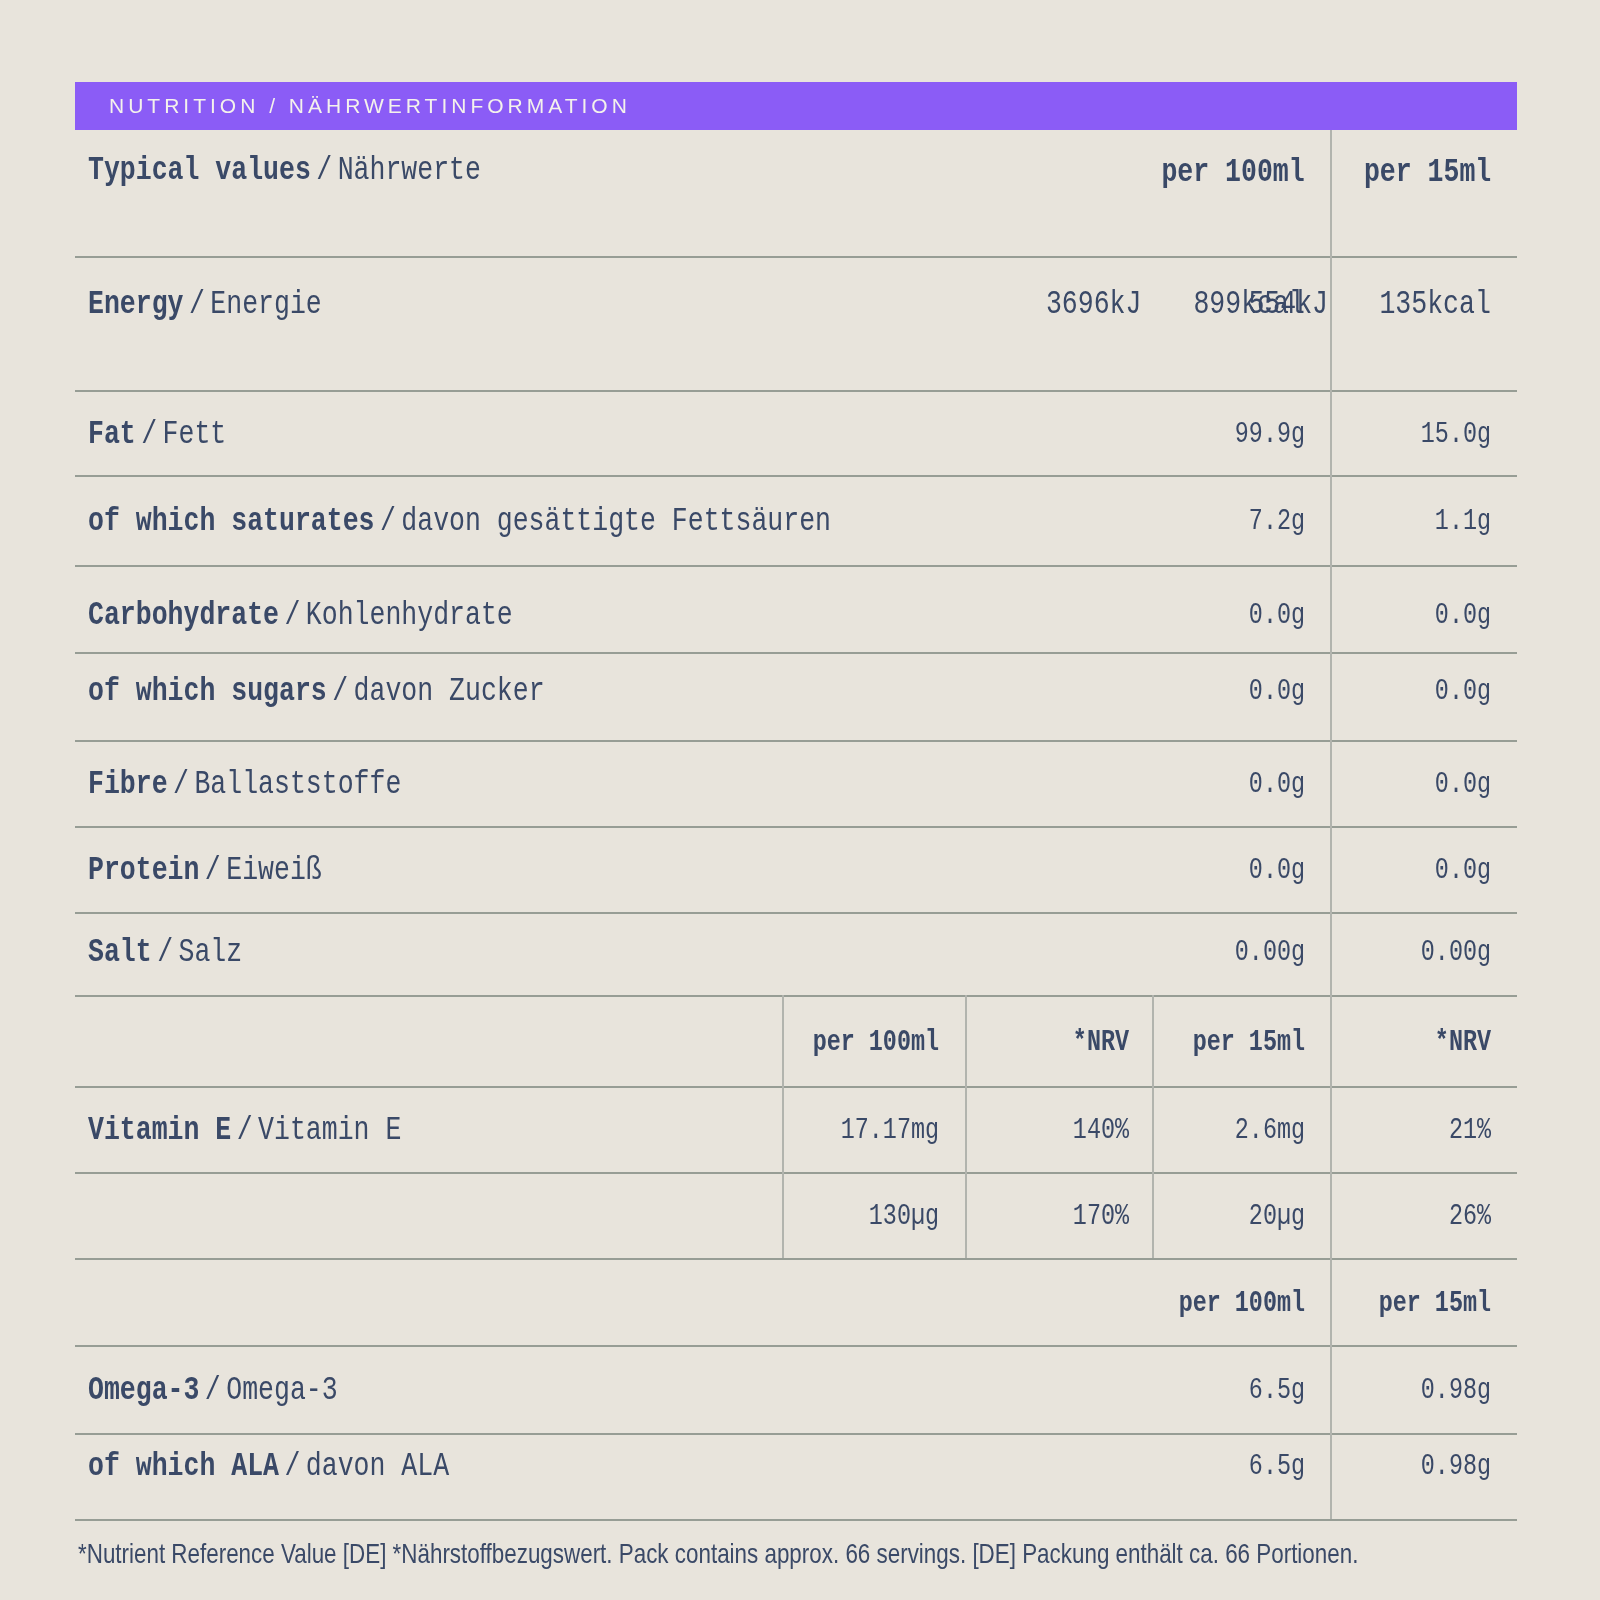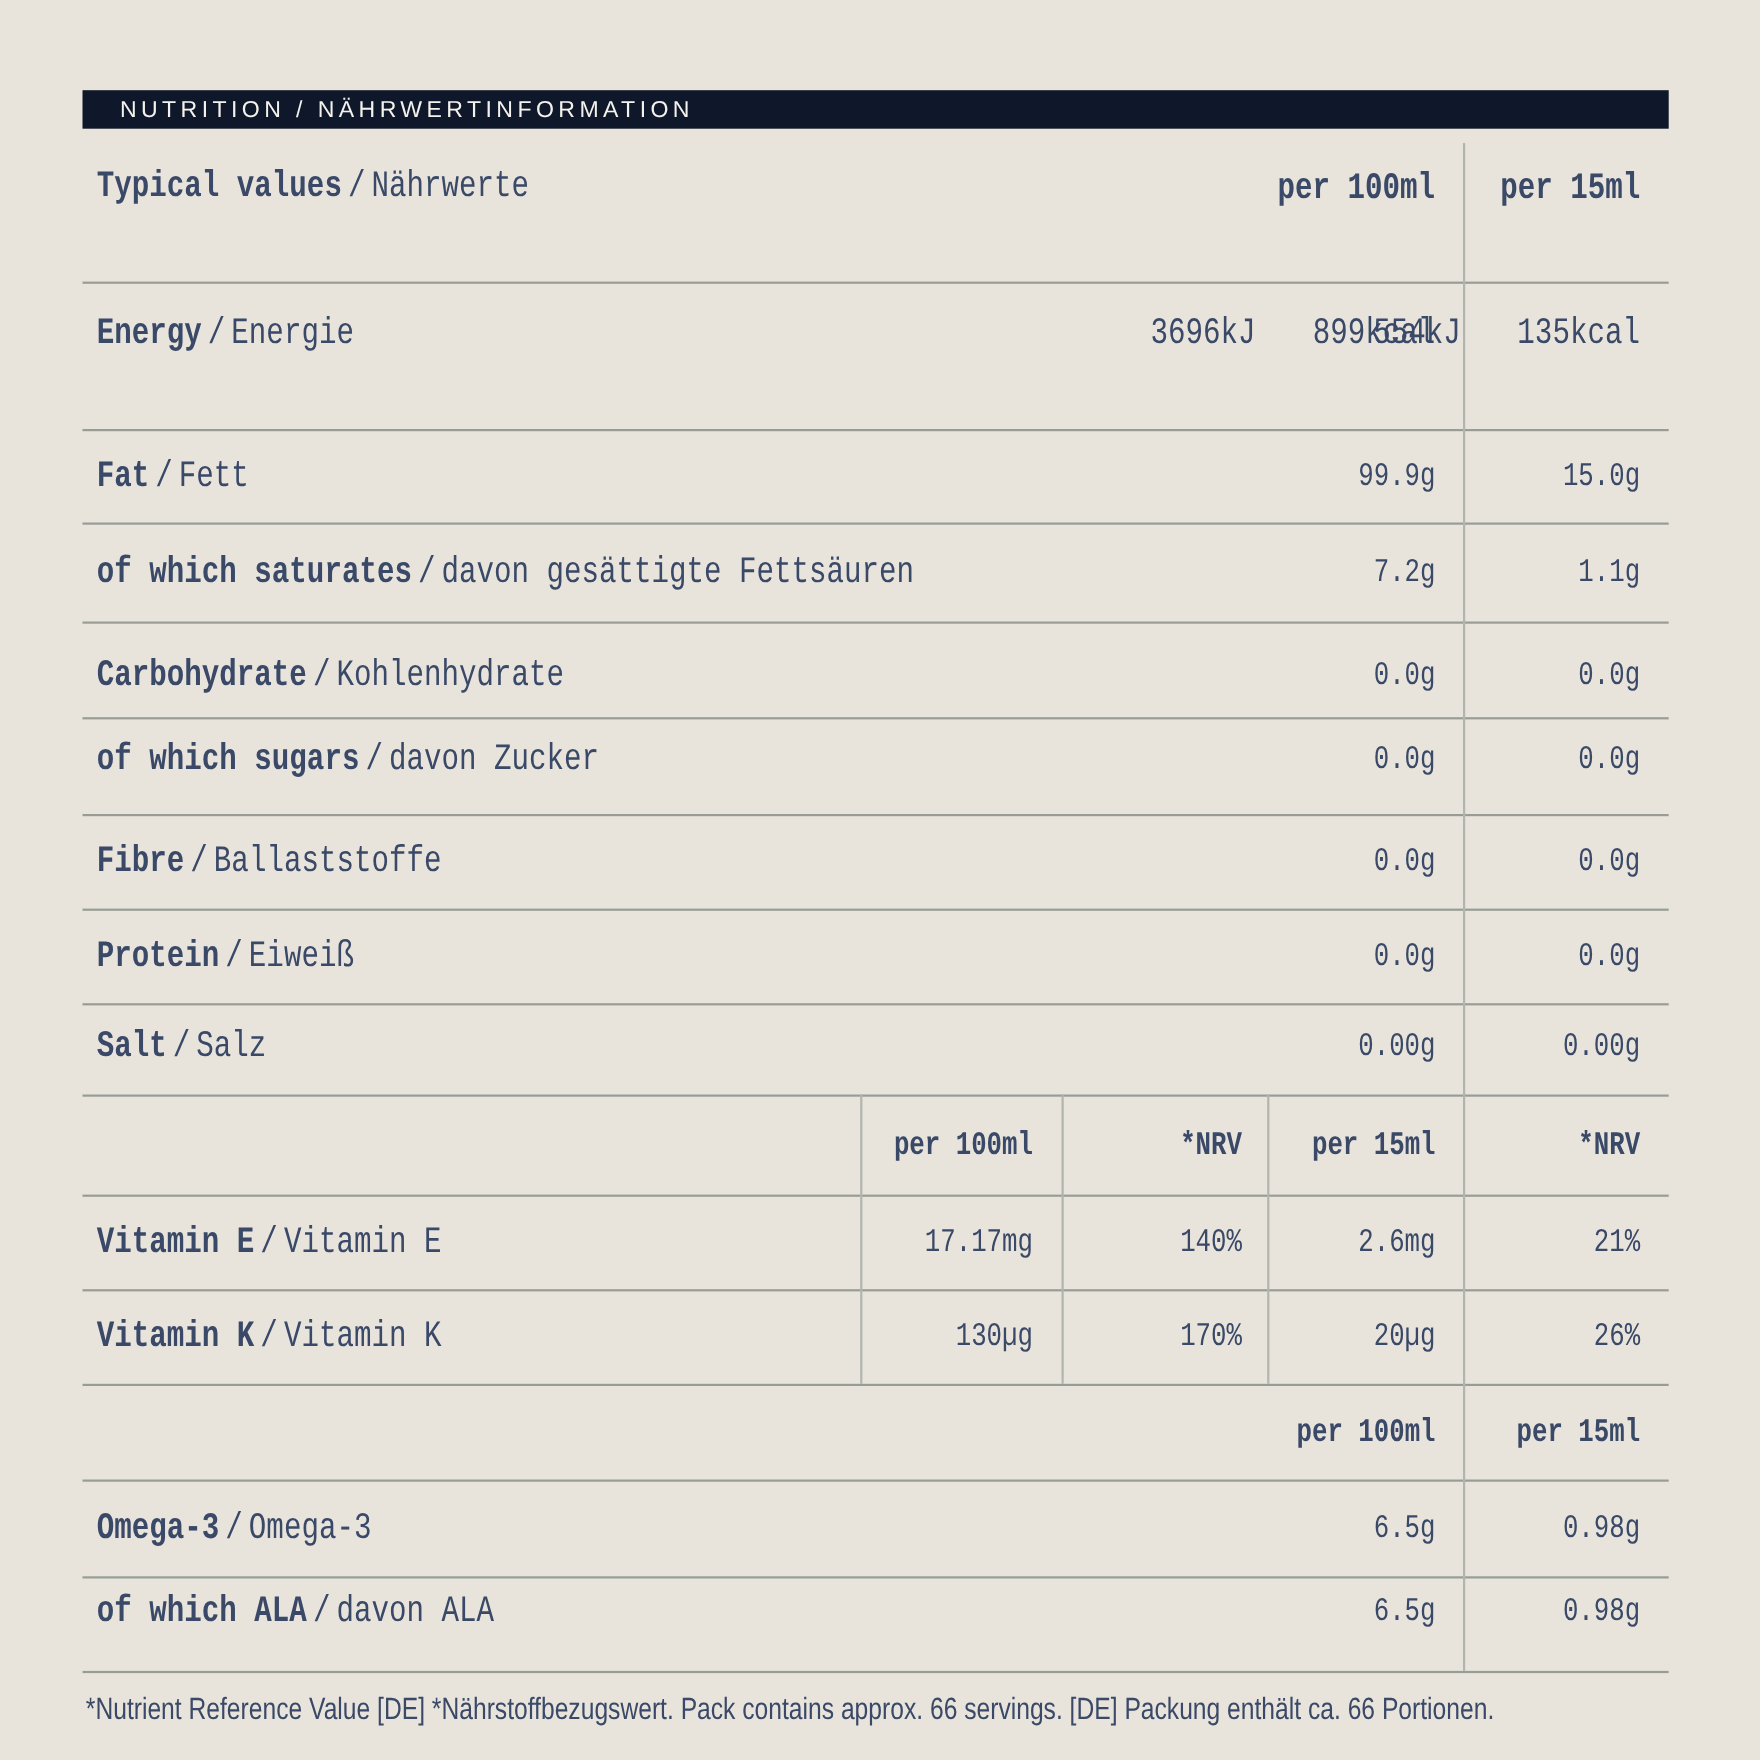--- a/index.html
+++ b/index.html
@@ -5,22 +5,22 @@
   html,body{margin:0;padding:0;}
   body{
     width:1600px;height:1600px;position:relative;overflow:hidden;
     background:#e8e4dc;
     font-family:"Liberation Sans","DejaVu Sans",sans-serif;
     color:#3a4967;
   }
   .abs{position:absolute;}
   
   .titlebar{
-    left:75px;top:82px;width:1442px;height:35px;
-    background:#0f172a;display:flex;align-items:center;
+    left:75px;top:82px;width:1442px;height:48px;
+    background:#8b5cf6;display:flex;align-items:center;
     padding-left:34px;box-sizing:border-box;
   }
   .titlebar-text{
     color:#f4f2ec;font-size:21px;letter-spacing:4px;font-weight:400;
   }
   
   .row{
     left:75px;width:1442px;box-sizing:border-box;position:absolute;font-family:Liberation Mono, monospace;
   }
   .row.bordered{border-top:2px solid #979d95;}
@@ -145,23 +145,20 @@
   <div class="cell-label">
     <span class="t cond-l"><span class="en">Vitamin E</span><span class="sep">/</span><span class="de">Vitamin E</span></span>
   </div>
   <div class="val vit-c1"><span class="cond-r">17.17mg</span></div>
   <div class="val vit-c2"><span class="cond-r">140%</span></div>
   <div class="val vit-c3"><span class="cond-r">2.6mg</span></div>
   <div class="val vit-c4"><span class="cond-r">21%</span></div>
 </div>
 
 <div class="row bordered" style="top:1172px;height:86px;">
-  <div class="cell-label">
-    <span class="t cond-l"><span class="en">Vitamin K</span><span class="sep">/</span><span class="de">Vitamin K</span></span>
-  </div>
   <div class="val vit-c1"><span class="cond-r">130µg</span></div>
   <div class="val vit-c2"><span class="cond-r">170%</span></div>
   <div class="val vit-c3"><span class="cond-r">20µg</span></div>
   <div class="val vit-c4"><span class="cond-r">26%</span></div>
 </div>
 
 <div class="row bordered" style="top:1258px;height:87px;">
   <div class="val v100 hdr"><span class="cond-r">per 100ml</span></div>
   <div class="val v15 hdr"><span class="cond-r">per 15ml</span></div>
 </div>

